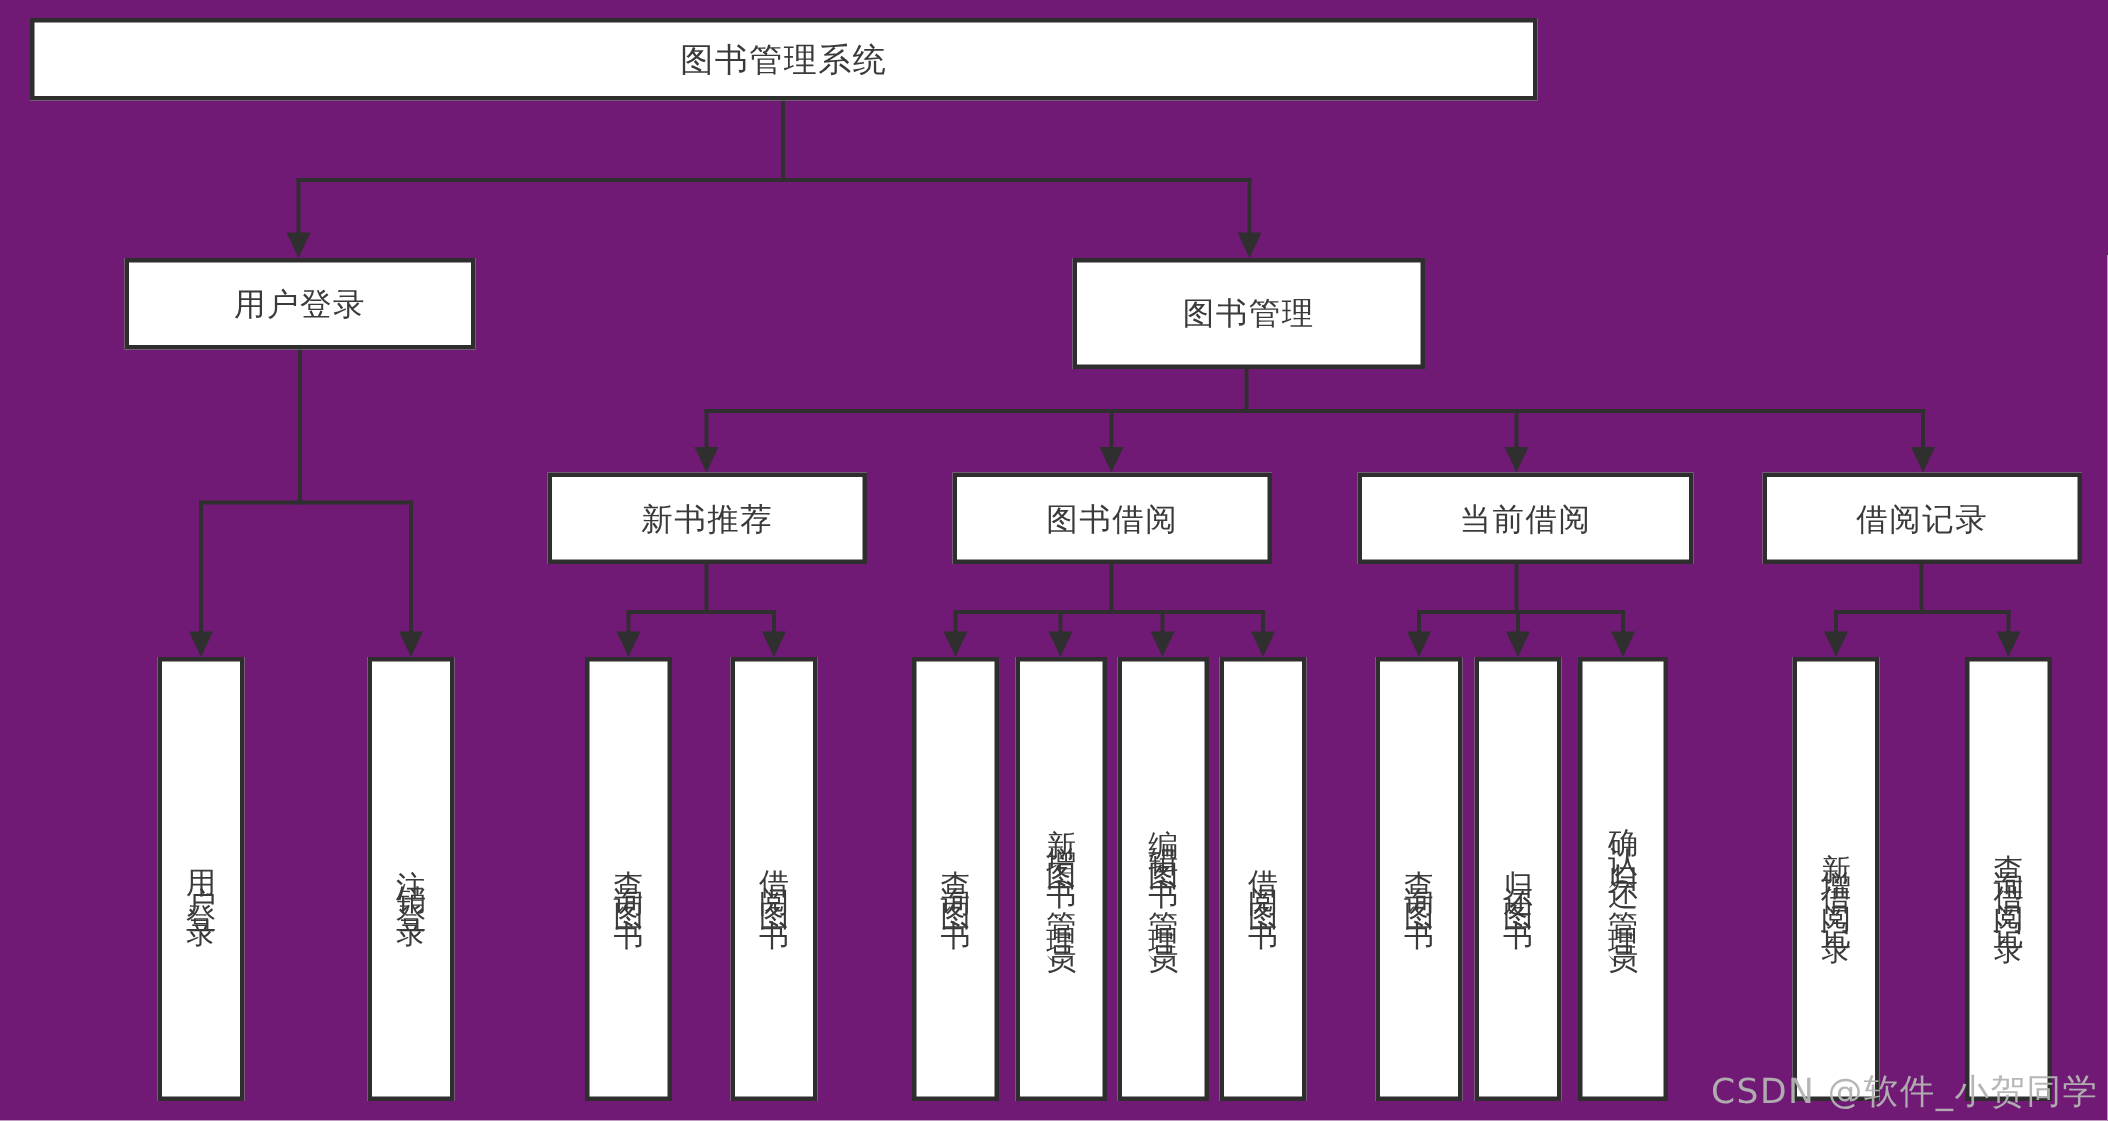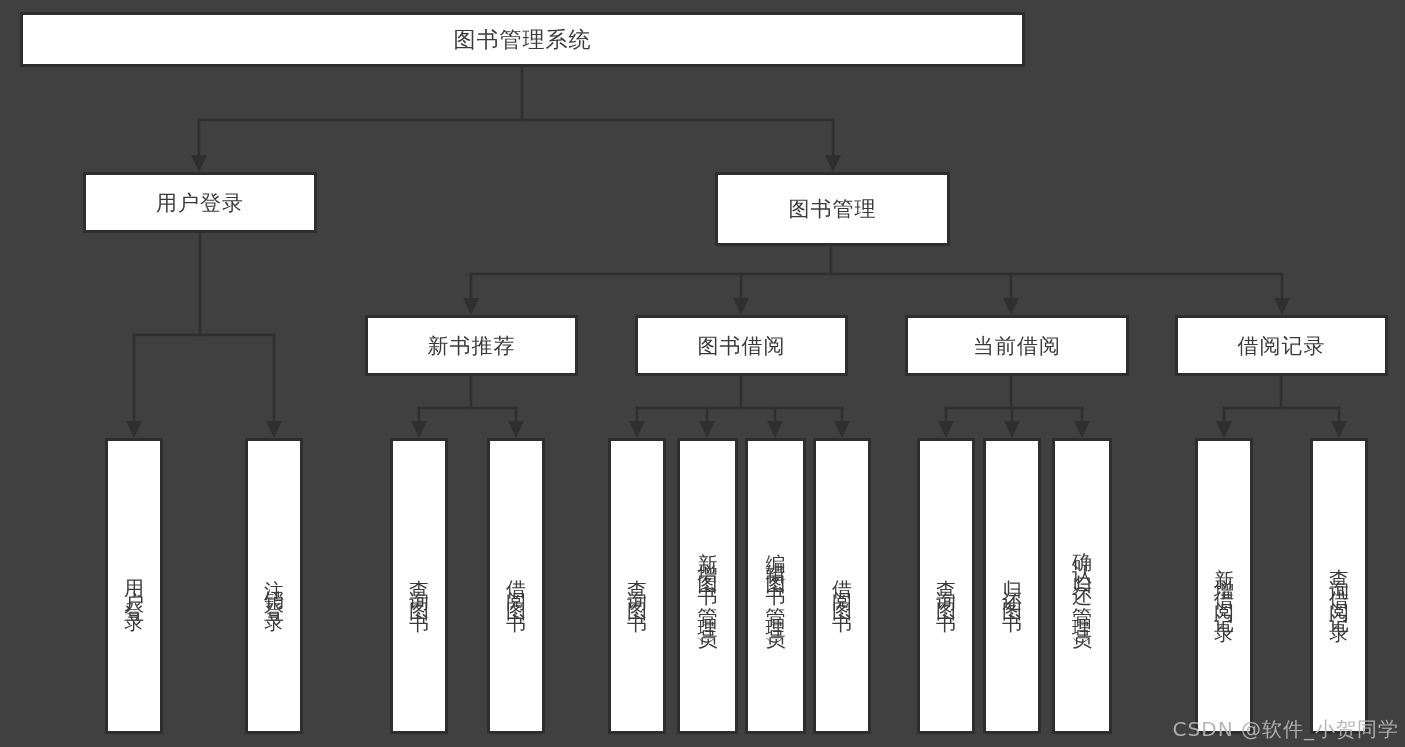--- a/index.html
+++ b/index.html
@@ -1,25 +1,25 @@
 <!DOCTYPE html>
 <html><head>
 <meta charset="utf-8">
 <style>
   html,body{margin:0;padding:0;background:#ffffff;}
   body{font-family:"DejaVu Sans","Liberation Sans",sans-serif;}
-  #stage{position:relative;width:1405px;height:747px;background:#404040;overflow:hidden;}
+  #stage{position:relative;width:1405px;height:747px;background:#701a75;overflow:hidden;}
   #wires{position:absolute;left:0;top:0;width:1405px;height:747px;}
   .node{position:absolute;box-sizing:border-box;background:#ffffff;border:3px solid #2e2e2e;
         display:flex;align-items:center;justify-content:center;z-index:2;}
   .node.h span{font-size:21px;color:#3a3a3a;letter-spacing:1px;white-space:nowrap;}
   .node.v span{writing-mode:vertical-rl;text-orientation:mixed;font-size:20px;
                letter-spacing:11px;color:#3a3a3a;line-height:1.15;white-space:nowrap;}
   .node.root span{font-size:22px;}
-  .watermark{position:absolute;right:6px;bottom:4px;font-size:20px;color:#b3b3b3;
+  .watermark{position:absolute;right:6px;bottom:4px;font-size:23px;color:#b3b3b3;
              letter-spacing:1px;z-index:6;opacity:0.95;white-space:nowrap;}
 </style>
 </head>
 <body>
 
 <div id="stage">
 
   <svg id="wires" viewBox="0 0 1405 747" xmlns="http://www.w3.org/2000/svg" stroke="#2f2f2f" stroke-width="2.6" stroke-linecap="square" fill="none">
 
     <line x1="522" y1="67" x2="522" y2="120"></line>

